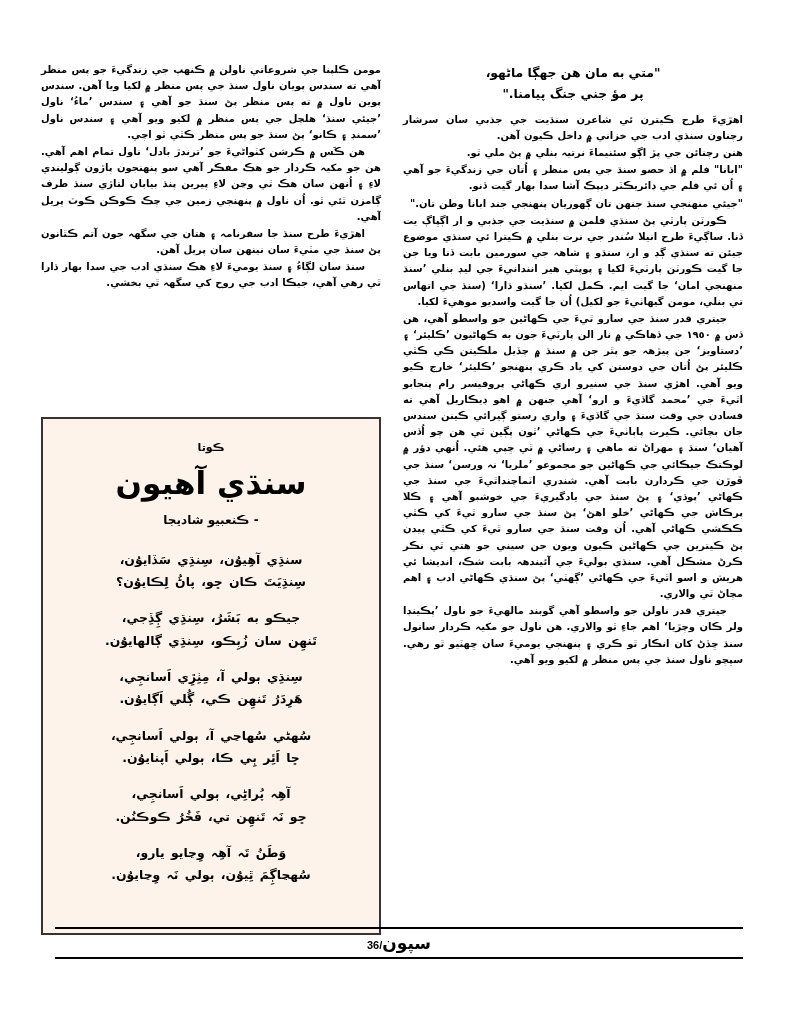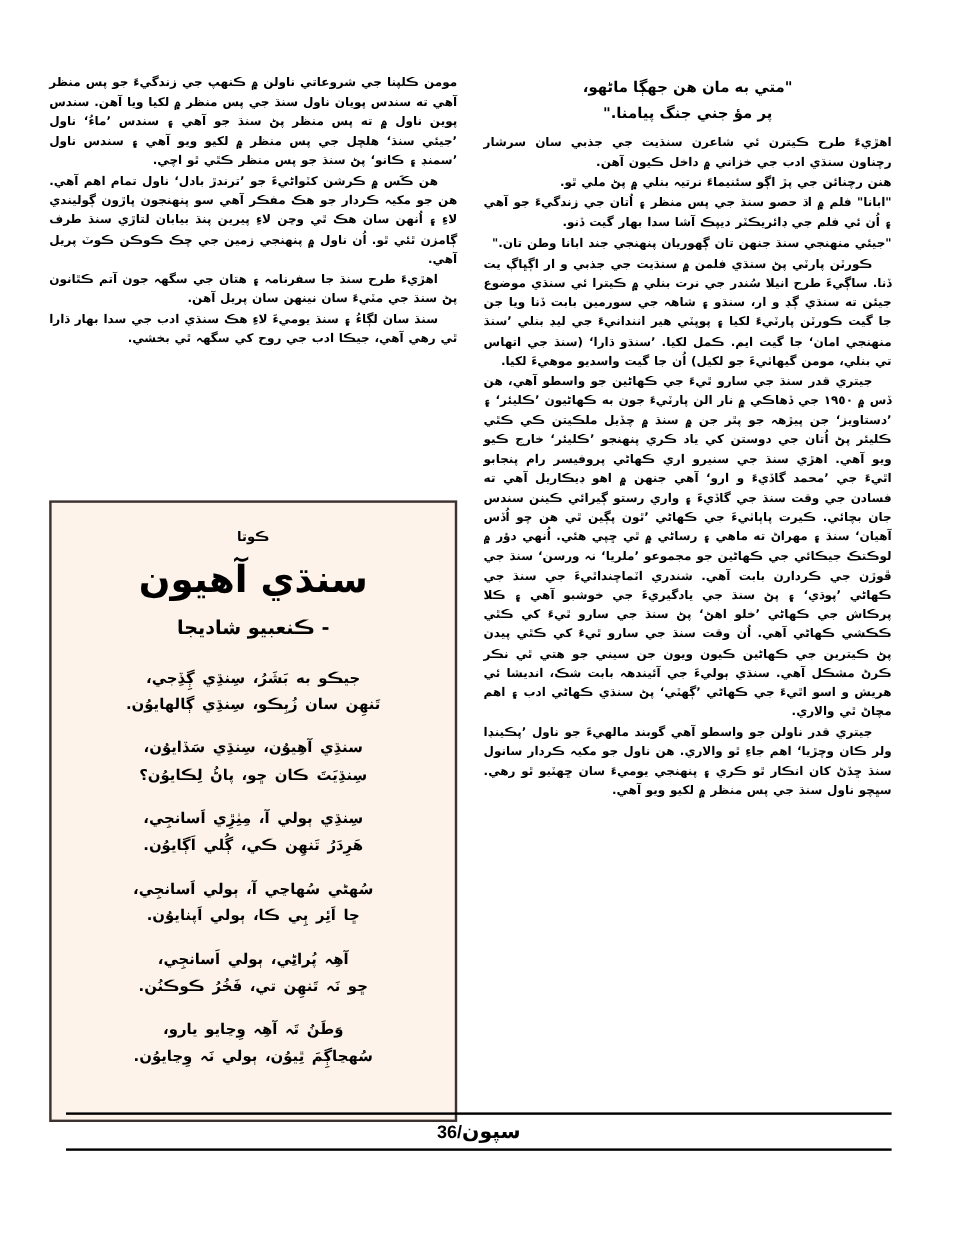--- a/index.html
+++ b/index.html
@@ -97,21 +97,21 @@
 
   .poem-title {
     font-size: 31px;
     font-weight: 700;
     margin: 0 0 10px 0;
     letter-spacing: 0.5px;
     line-height: 1.25;
   }
 
   .poem-author {
-    font-size: 16px;
+    font-size: 12px;
     font-weight: 700;
     margin: 0 0 22px 0;
     letter-spacing: 0.3px;
   }
 
   .stanza {
     margin: 0 0 14px 0;
     font-size: 12.4px;
     line-height: 1.8;
     font-weight: 700;
@@ -142,21 +142,21 @@
     justify-content: center;
     direction: rtl;
   }
   .footer .pagemark {
     font-size: 17px;
     font-weight: 700;
     letter-spacing: 0.5px;
     direction: rtl;
   }
   .footer .pagemark .num {
-    font-size: 15px;
+    font-size: 11px;
     font-family: "Liberation Sans", sans-serif;
   }
 </style>
 </head>
 <body>
 
 <div class="page">
 
   <div class="columns">
 
@@ -184,26 +184,26 @@
       <p class="para indent">اهڙيءَ طرح سنڌ جا سفرنامہ ۽ هتان جي سگهہ جون آتم ڪٿانون پڻ سنڌ جي مٽيءَ سان نينهن سان پريل آهن.</p>
       <p class="para indent">سنڌ سان لڳاءُ ۽ سنڌ يوميءَ لاءِ هڪ سنڌي ادب جي سدا بهار ڌارا ٿي رهي آهي، جيڪا ادب جي روح کي سگهہ ٿي بخشي.</p>
 
       <div class="poem-box">
 
         <div class="poem-kicker">ڪوتا</div>
         <div class="poem-title">سنڌي آهيون</div>
         <div class="poem-author">- ڪنعبيو شاديجا</div>
 
         <div class="stanza">
+          <span class="ln">سنڌِي آهِيوُن، سِنڌِي سَڏايوُن،</span>
+          <span class="ln">سِنڌِيَتَ ڪان ڇو، پاڻُ لِڪايوُن؟</span>
+        </div>
+        <div class="stanza">
           <span class="ln">جيڪو به بَشَرُ، سِنڌِي ڳِڏِجي،</span>
           <span class="ln">تَنهِن سان زُبِڪو، سِنڌِي ڳالهايوُن.</span>
-        </div>
-        <div class="stanza">
-          <span class="ln">سنڌِي آهِيوُن، سِنڌِي سَڏايوُن،</span>
-          <span class="ln">سِنڌِيَتَ ڪان ڇو، پاڻُ لِڪايوُن؟</span>
         </div>
         <div class="stanza">
           <span class="ln">سِنڌِي ٻولي آ، مِٺِڙِي اَسانجِي،</span>
           <span class="ln">هَرِدَرُ تَنهِن ڪي، ڳُلي اَڳايوُن.</span>
         </div>
         <div class="stanza">
         </div>
         <div class="stanza">
           <span class="ln">سُهڻي سُهاڃي آ، ٻولي اَسانجِي،</span>
           <span class="ln">ڇا اَئِر ٻِي ڪا، ٻولي اَپنايوُن.</span>

